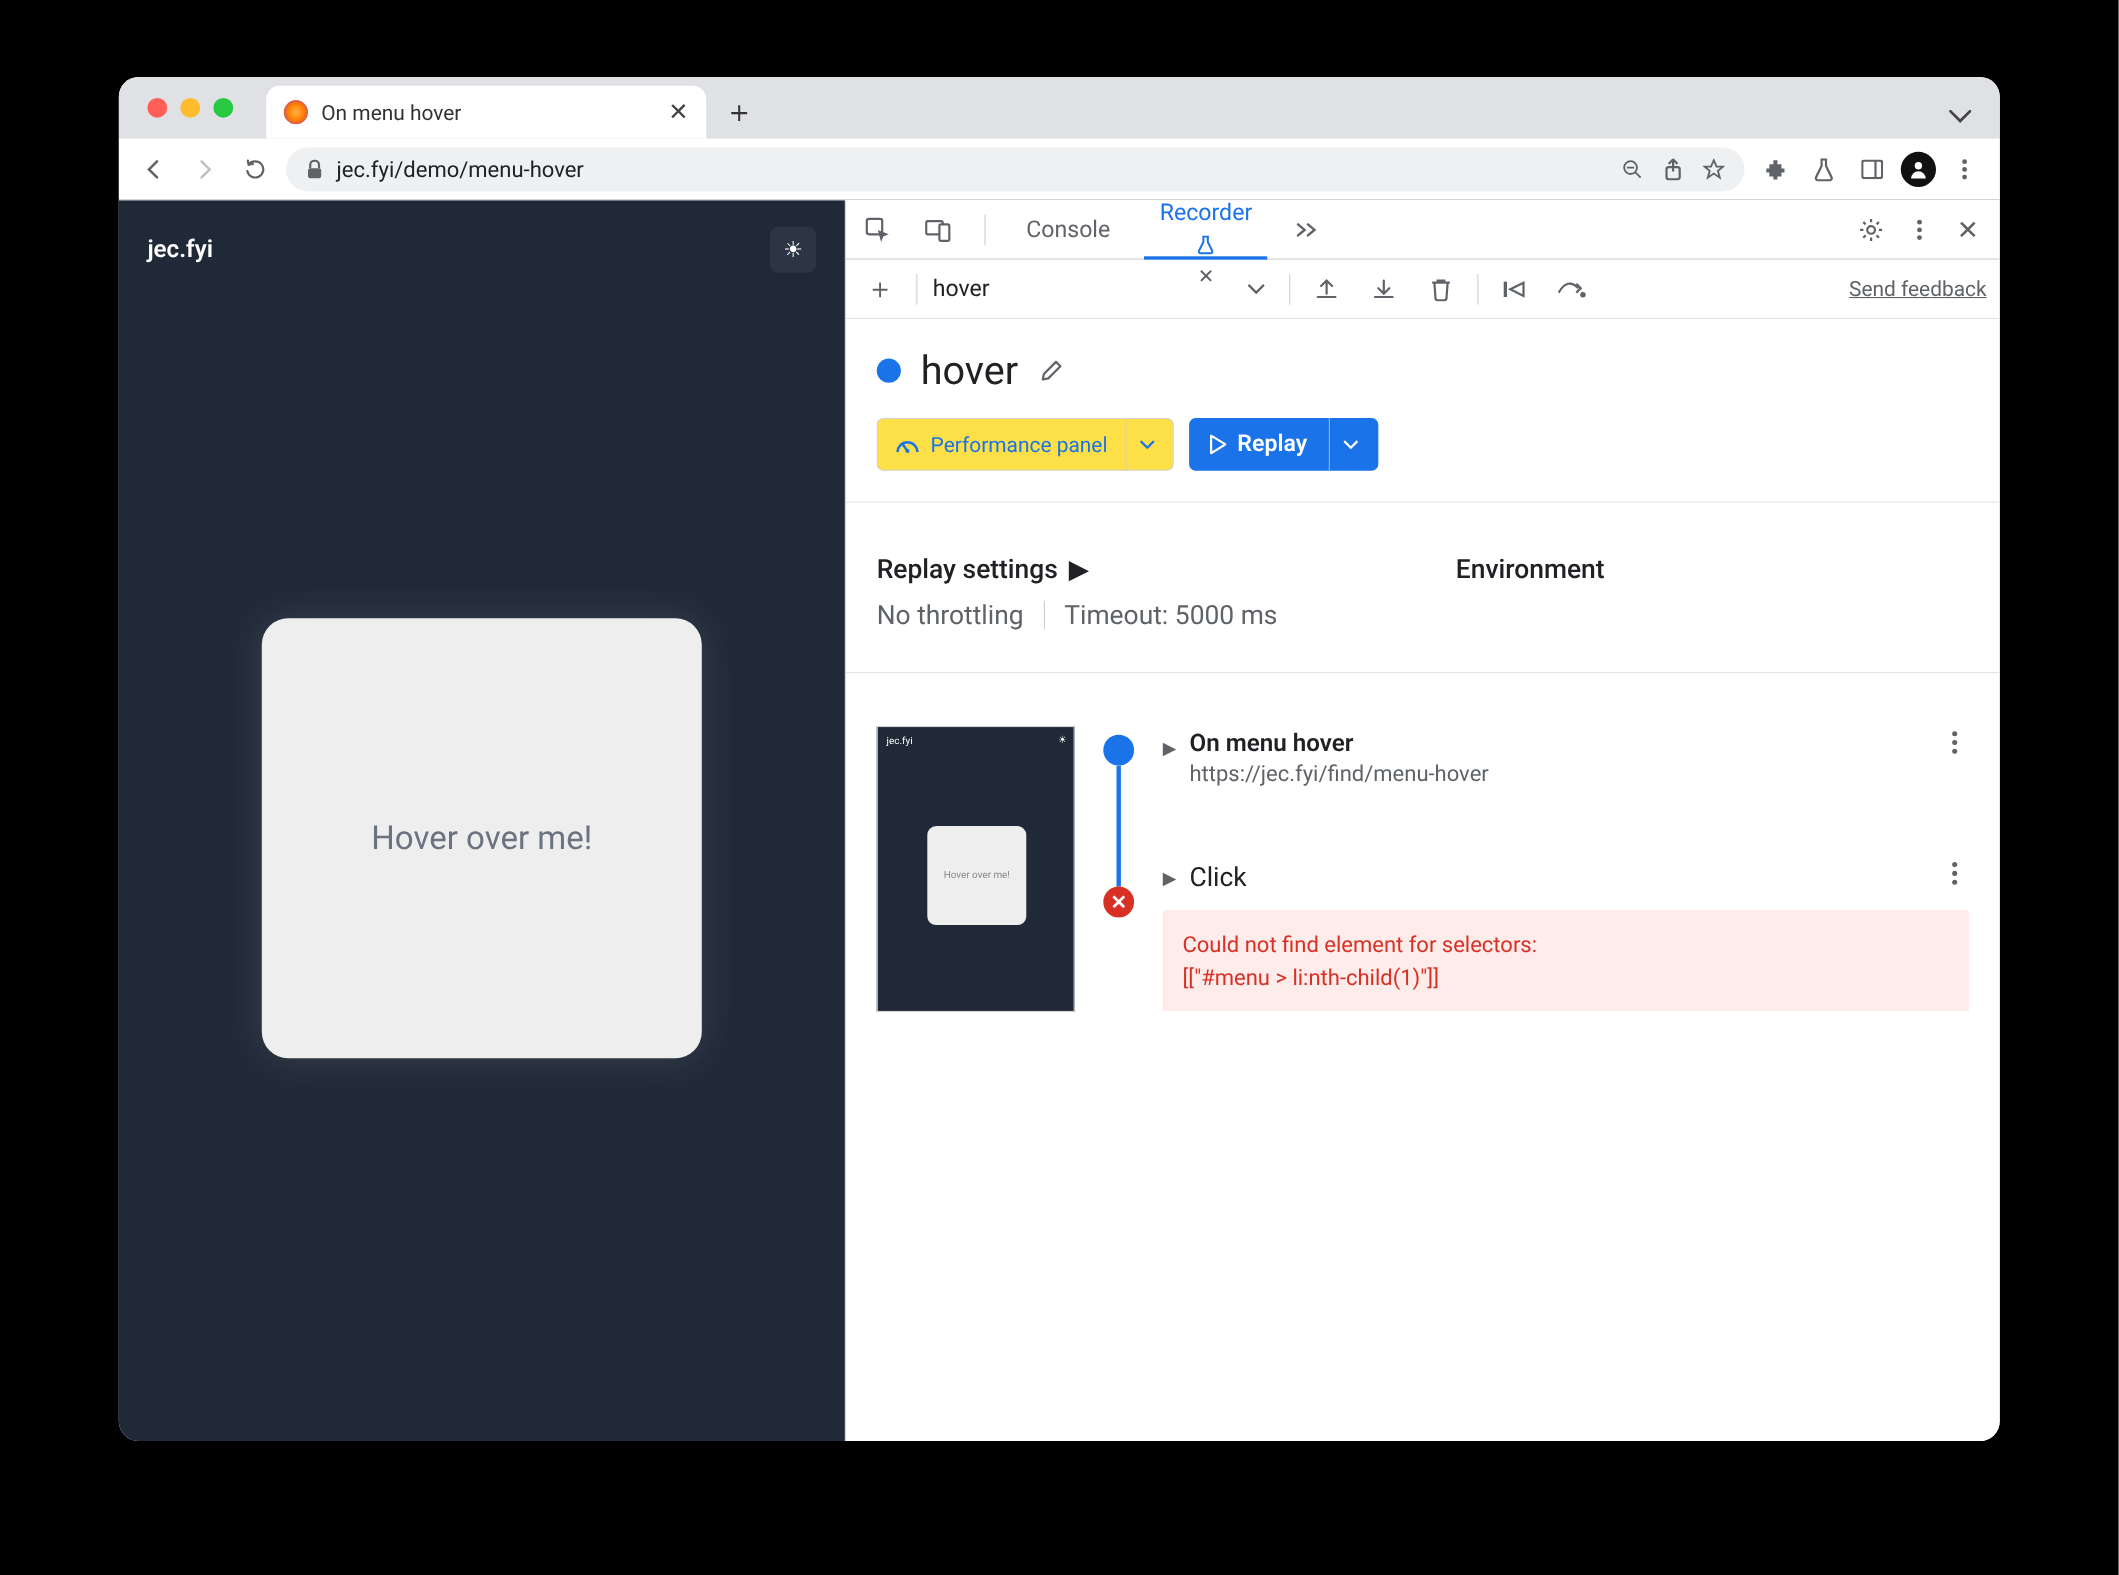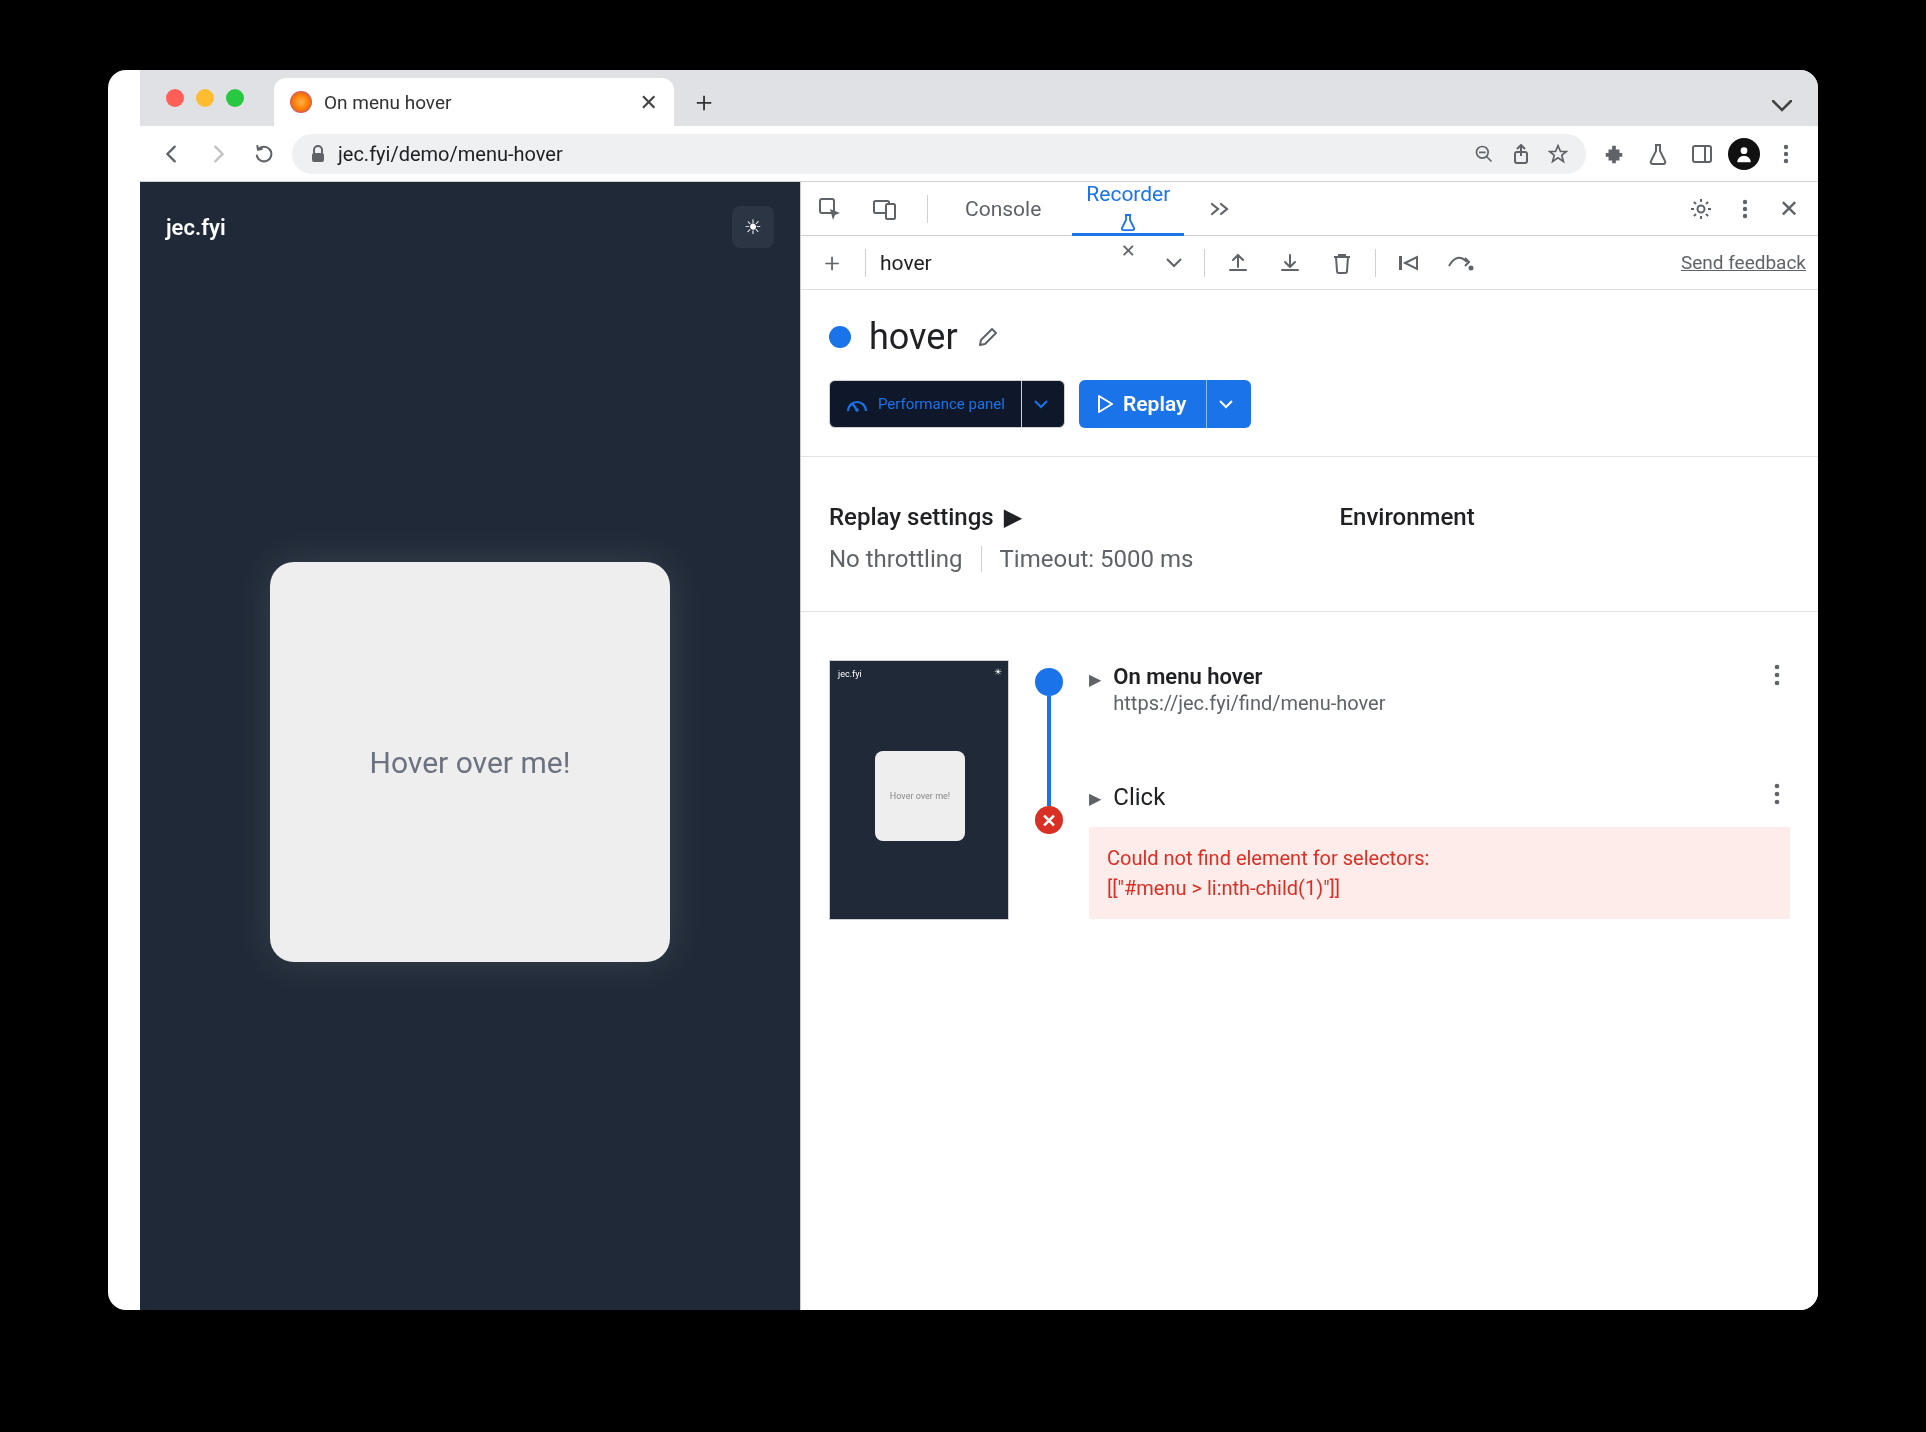--- a/index.html
+++ b/index.html
@@ -15,21 +15,20 @@
   }
   .browser-window {
     width: 1710px;
     height: 1240px;
     background: #fff;
     border-radius: 18px;
     overflow: hidden;
     box-shadow: 0 10px 60px rgba(0,0,0,0.6);
     display: flex;
     flex-direction: column;
-    padding-left: 32px;
   }
   .tabbar {
     height: 56px;
     background: #dfe1e5;
     display: flex;
     align-items: flex-end;
     padding: 0 16px;
     position: relative;
   }
   .traffic-lights {
@@ -246,22 +245,22 @@
   .button-row { display:flex; gap:14px; }
   .btn-outline {
     border: 1.5px solid #d0d0d0;
     height: 48px;
     border-radius: 6px;
     display: flex;
     align-items: center;
     padding: 0 16px;
     gap: 10px;
     color: #1a73e8;
-    font-size: 15px;
-    background: #0f172a;
+    font-size: 19px;
+    background: #fde047;
   }
   .btn-outline .split {
     border-left: 1.5px solid #d0d0d0;
     height: 48px; display:flex;align-items:center;
     padding-left: 12px;
     margin-left: 6px;
   }
   .btn-primary {
     background: #1a73e8;
     color: #fff;

